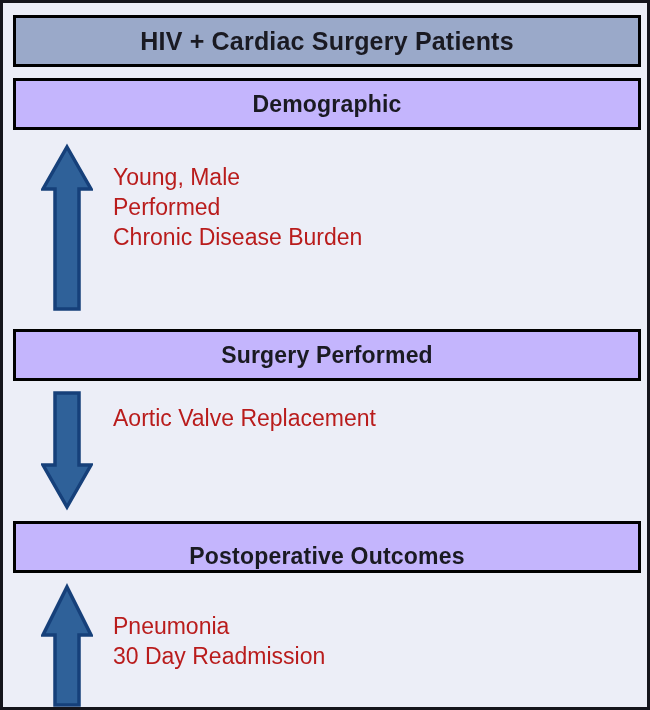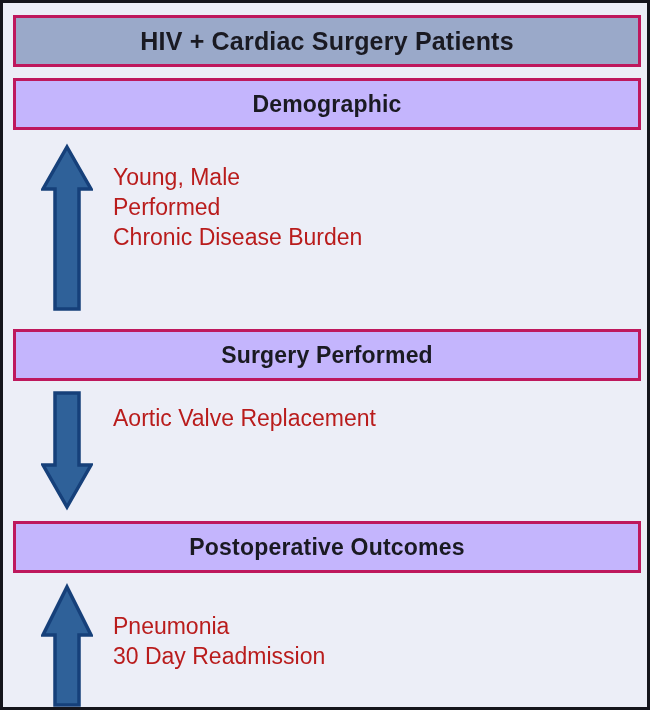--- a/index.html
+++ b/index.html
@@ -18,42 +18,42 @@
     font-family: "Liberation Sans", sans-serif;
     -webkit-font-smoothing: antialiased;
   }
 
   
   .banner {
     position: absolute;
     left: 10px;
     width: 628px;
     box-sizing: border-box;
-    border: 3px solid #be185d;
+    border: 3px solid #000000;
     display: flex;
     align-items: center;
     justify-content: center;
     color: #1a1a22;
     font-weight: bold;
     letter-spacing: 0.2px;
   }
   .banner-title {
     top: 12px;
     height: 52px;
     background: #9aa9c9;
     font-size: 25px;
   }
   .banner-section {
     background: #c4b5fd;
     font-size: 23px;
     height: 52px;
   }
   #banner-demographic { top: 75px; }
   #banner-surgery     { top: 326px; align-items: center; }
-  #banner-outcomes    { top: 518px; }
+  #banner-outcomes    { top: 518px; align-items: flex-end; }
 
   
   .detail-list {
     position: absolute;
     left: 110px;
     color: #b91c1c;
     font-size: 23px;
     line-height: 30px;
     white-space: nowrap;
   }

